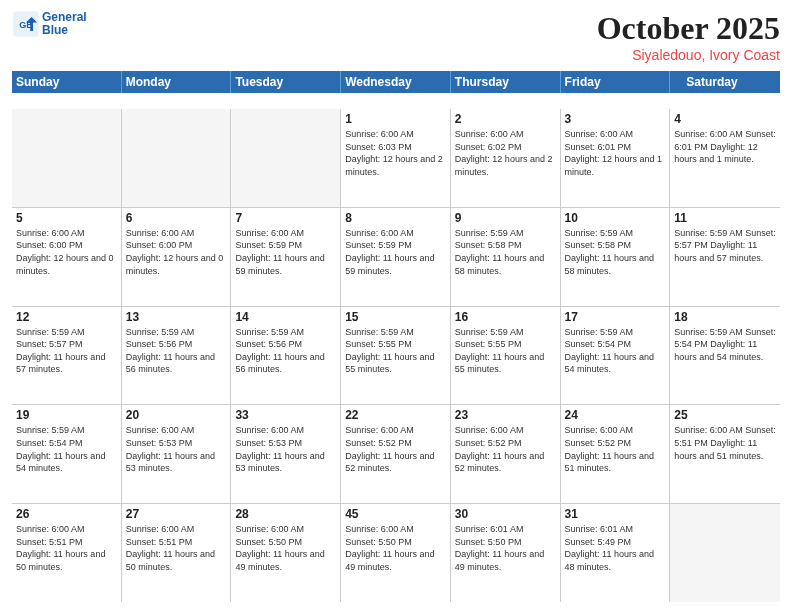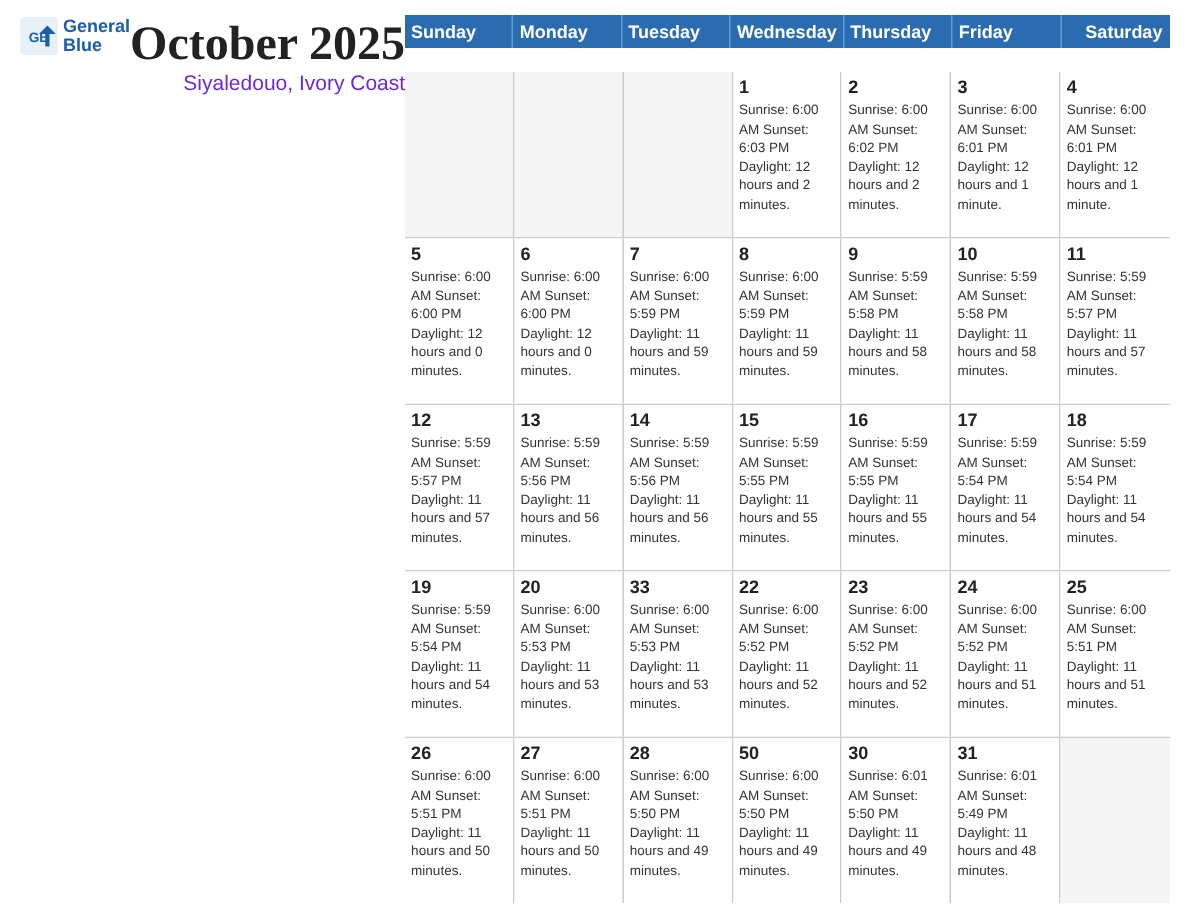--- a/index.html
+++ b/index.html
@@ -8,20 +8,21 @@
       background: #fff;
       width: 792px;
       height: 612px;
       overflow: hidden;
     }
     .page {
       width: 792px;
       height: 612px;
       padding: 10px 12px;
       display: flex;
+      flex-direction: column;
     }
     .header {
       display: flex;
       justify-content: space-between;
       align-items: flex-start;
       margin-bottom: 8px;
     }
     .logo {
       display: flex;
       align-items: center;
@@ -44,21 +45,21 @@
       text-align: right;
     }
     .month-title {
       font-size: 32px;
       font-weight: bold;
       color: #222;
       font-family: Liberation Serif, serif;
     }
     .location {
       font-size: 14px;
-      color: #6d28d9;
+      color: #ef4444;
     }
     .calendar {
       flex: 1;
       display: flex;
       flex-direction: column;
       gap: 16px;
     }
     .cal-header {
       display: grid;
       grid-template-columns: repeat(7, 1fr);
@@ -355,21 +356,21 @@
 and 50 minutes.</div>
           </div>
           <div class="cal-cell">
             <div class="day-num">28</div>
             <div class="cell-info">Sunrise: 6:00 AM
 Sunset: 5:50 PM
 Daylight: 11 hours
 and 49 minutes.</div>
           </div>
           <div class="cal-cell">
-            <div class="day-num">50</div>
+            <div class="day-num">45</div>
             <div class="cell-info">Sunrise: 6:00 AM
 Sunset: 5:50 PM
 Daylight: 11 hours
 and 49 minutes.</div>
           </div>
           <div class="cal-cell">
             <div class="day-num">30</div>
             <div class="cell-info">Sunrise: 6:01 AM
 Sunset: 5:50 PM
 Daylight: 11 hours

